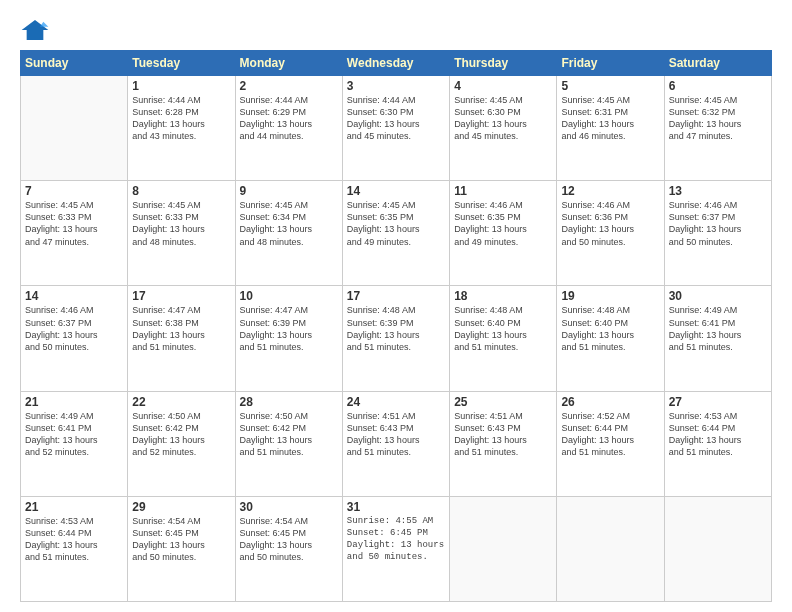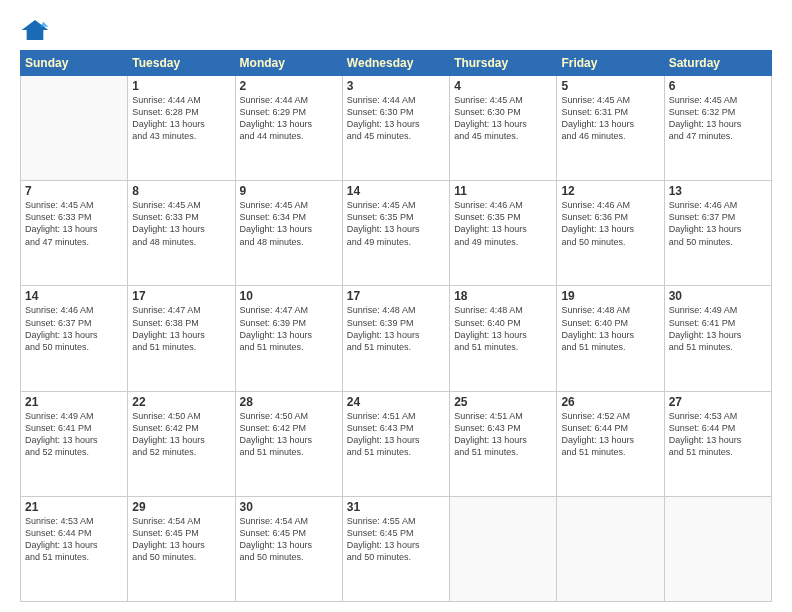--- a/index.html
+++ b/index.html
@@ -339,21 +339,21 @@
           </td>
           <td>
             <span class="day-num">30</span>
             <div class="day-info" style="white-space: pre-line;">Sunrise: 4:54 AM
 Sunset: 6:45 PM
 Daylight: 13 hours
 and 50 minutes.</div>
           </td>
           <td>
             <span class="day-num">31</span>
-            <div class="day-info" style="white-space: pre-line;">Sunrise: 4:55 AM
+            <div class="day-info" style="white-space: pre-line; font-family: Liberation Mono, monospace;">Sunrise: 4:55 AM
 Sunset: 6:45 PM
 Daylight: 13 hours
 and 50 minutes.</div>
           </td>
           <td class="empty"></td>
           <td class="empty"></td>
           <td class="empty"></td>
         </tr>
       </tbody>
   </table>

